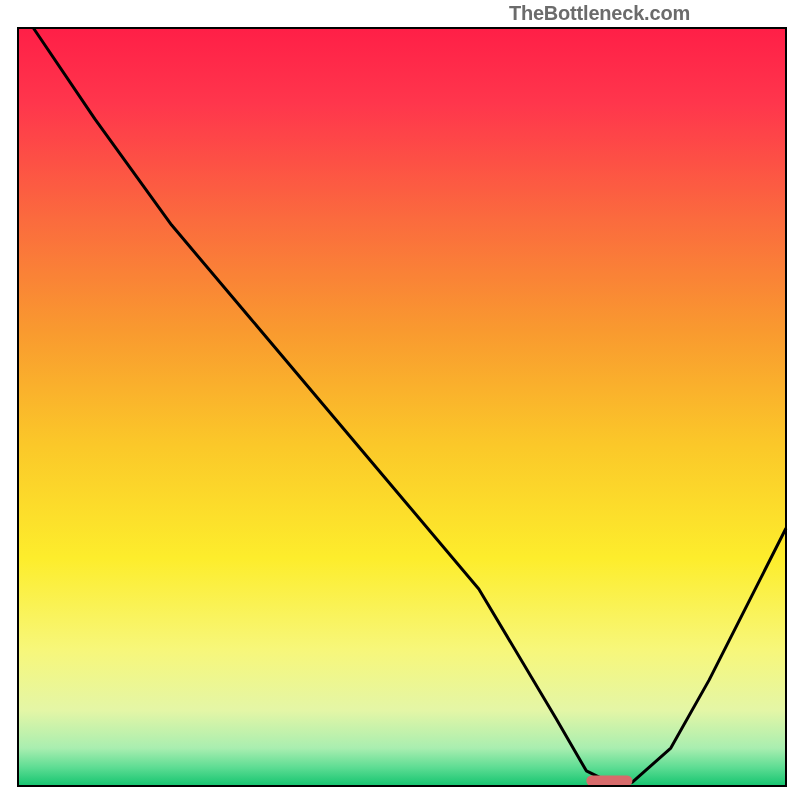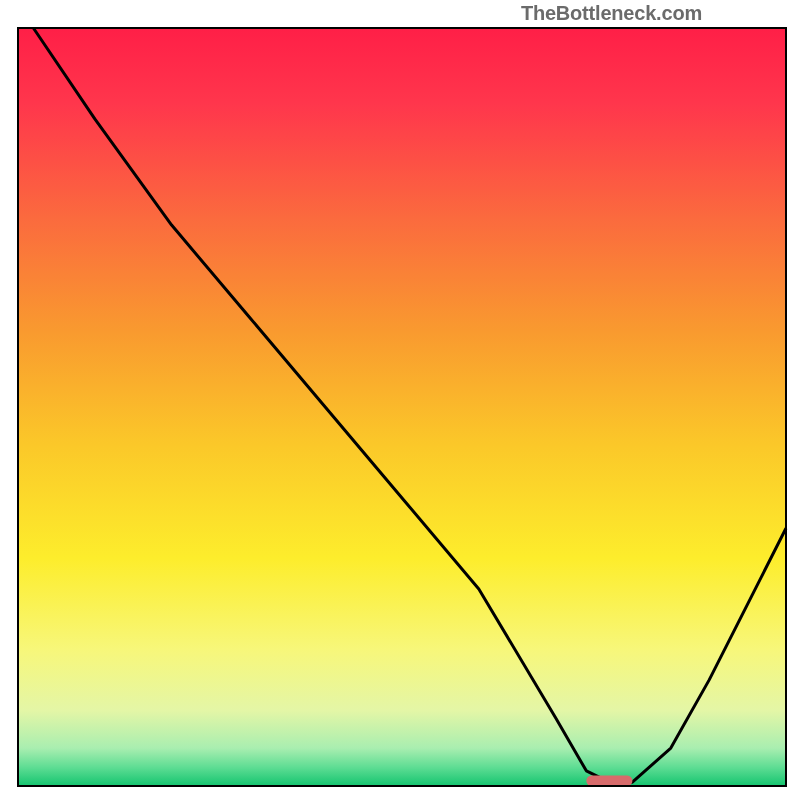--- a/index.html
+++ b/index.html
@@ -8,21 +8,20 @@
     width: 800px;
     height: 800px;
     overflow: hidden;
     background: #ffffff;
     font-family: Arial, Helvetica, sans-serif;
   }
   .container {
     position: relative;
     width: 700px;
     height: 800px;
-    padding-left: 12px;
   }
   .watermark {
     position: absolute;
     top: 2px;
     right: 10px;
     font-size: 20px;
     font-weight: 600;
     color: #6b6b6b;
     z-index: 10;
     letter-spacing: -0.2px;

